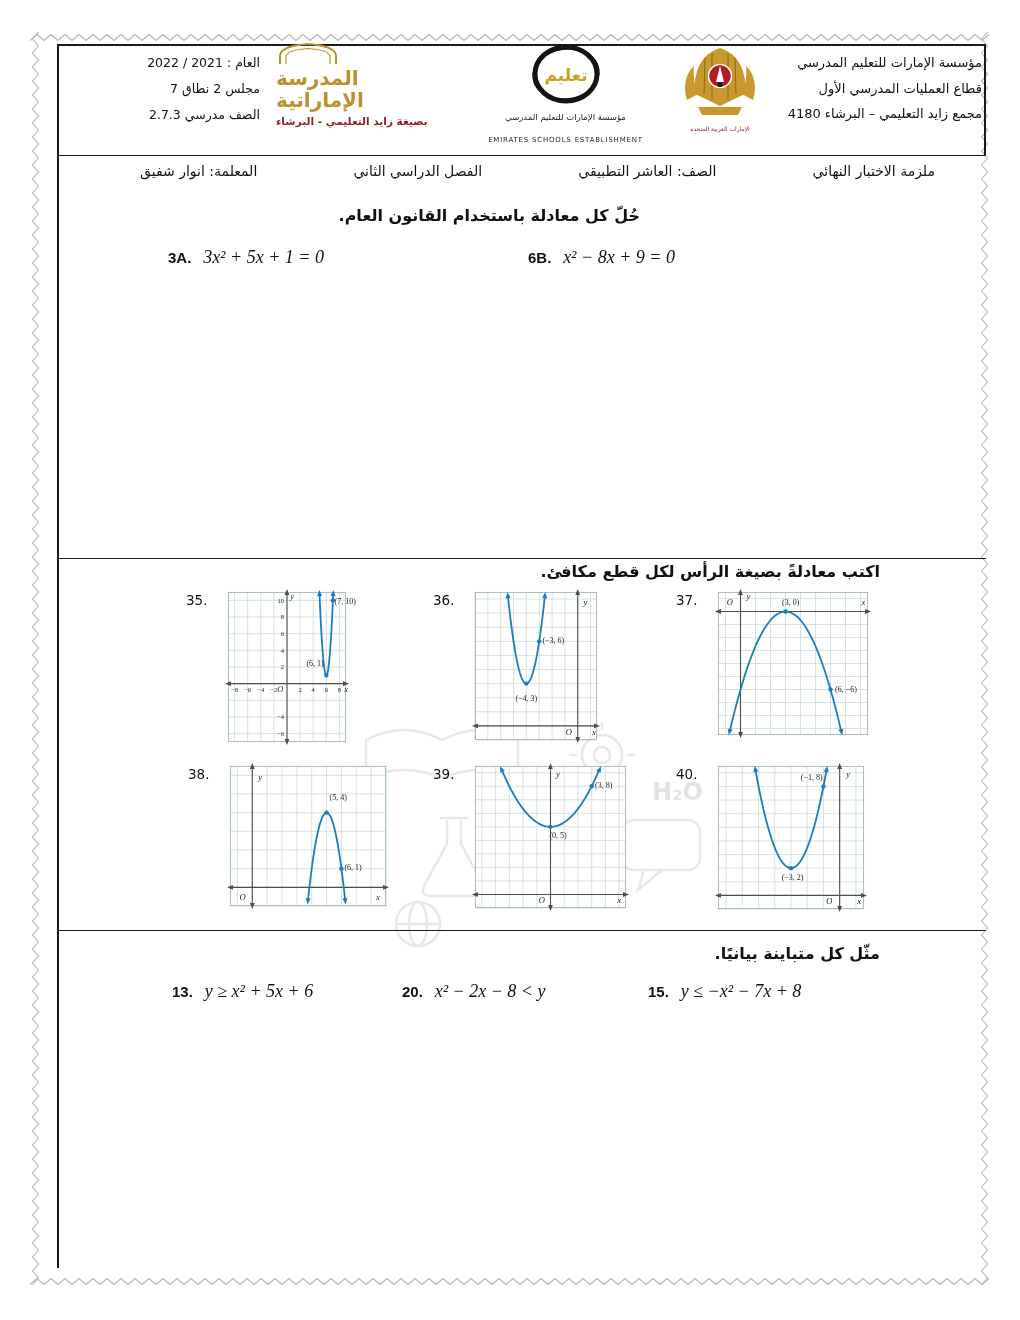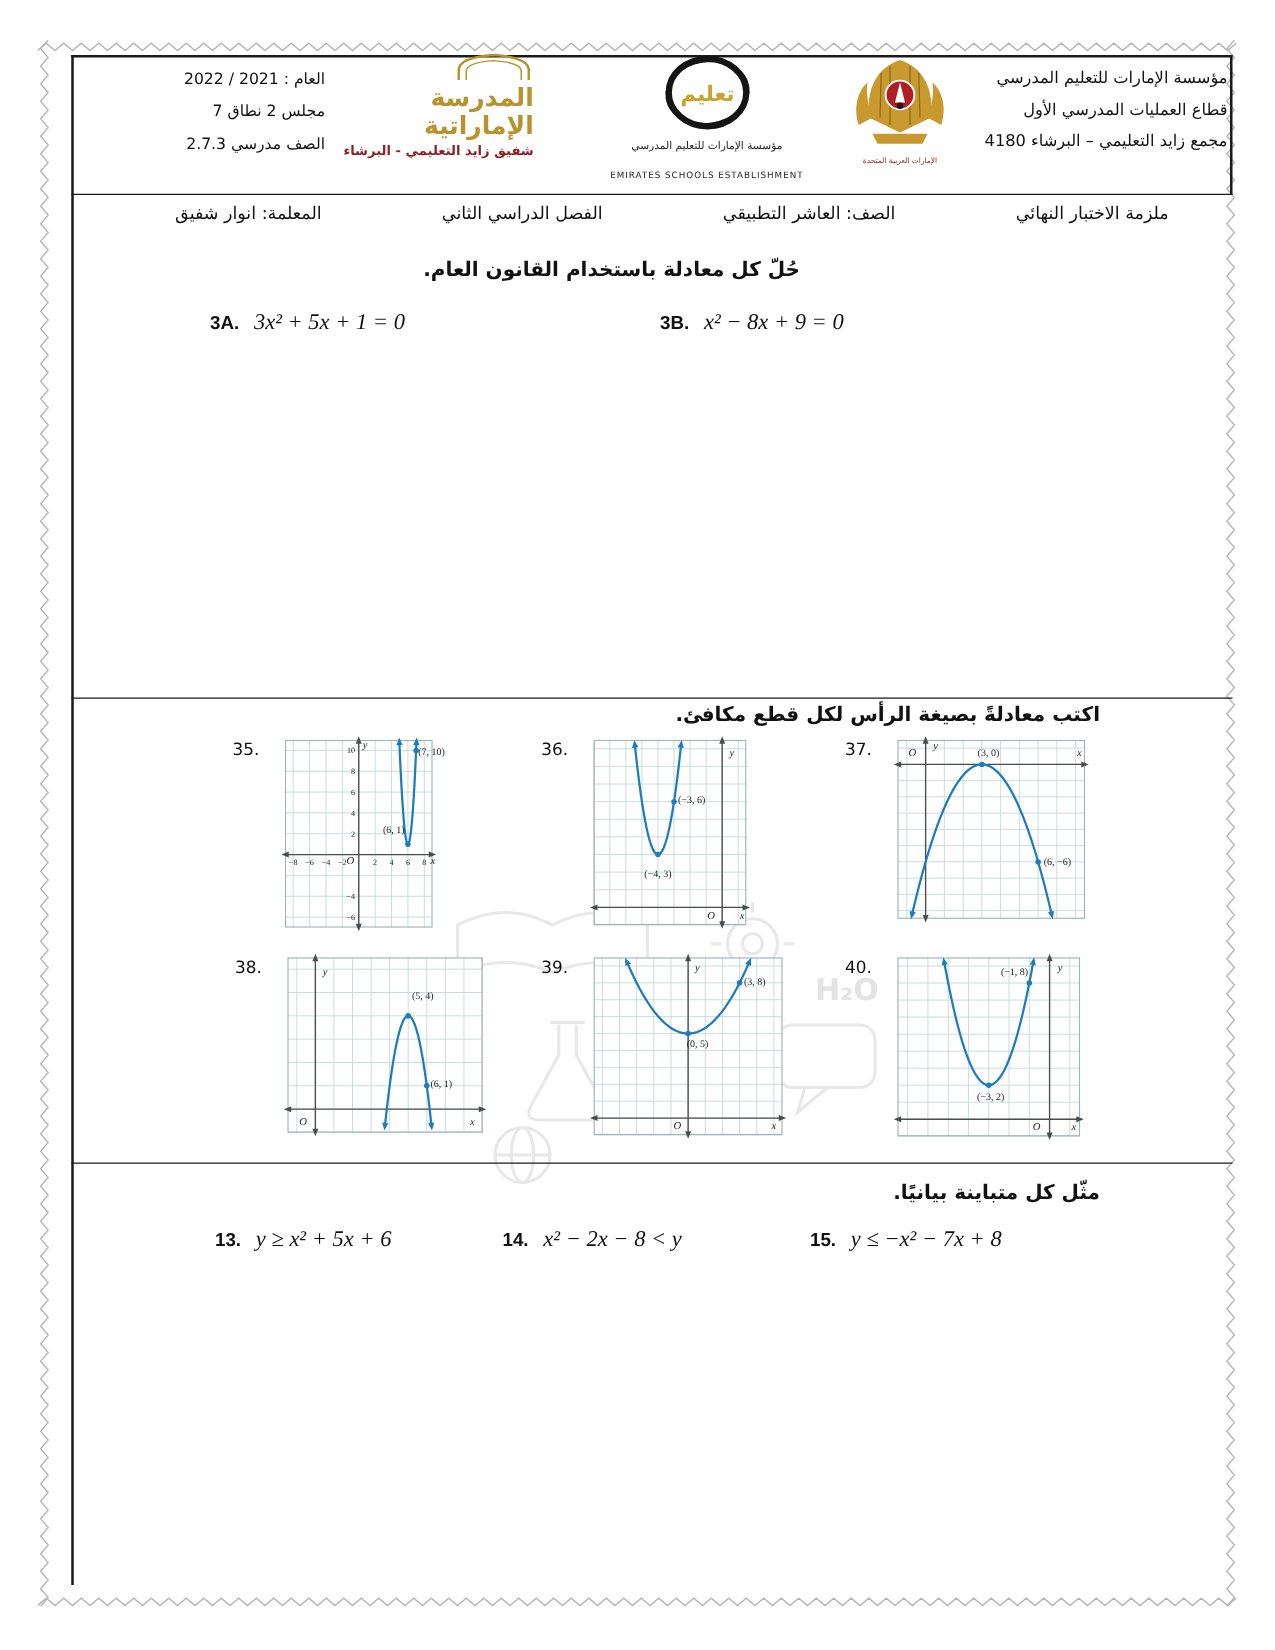--- a/index.html
+++ b/index.html
@@ -3,21 +3,21 @@
 <meta charset="utf-8">
 <style>
   html,body{margin:0;padding:0;background:#ffffff;}
   .page{position:relative;width:1020px;height:1320px;background:#fff;overflow:hidden;
         font-family:"DejaVu Sans",sans-serif;color:#111;}
   .abs{position:absolute;}
   .zz{position:absolute;z-index:1;}
   .fline{position:absolute;background:#1a1a1a;z-index:3;}
   .hdr-left{left:112px;top:50px;width:148px;text-align:right;font-size:12.5px;line-height:26px;z-index:4;}
   .hdr-right{right:38px;top:50px;width:218px;text-align:right;font-size:13px;line-height:25.5px;z-index:4;}
-  .logo-school{left:252px;top:42px;width:175px;text-align:right;z-index:4;}
+  .logo-school{left:276px;top:42px;width:175px;text-align:left;z-index:4;}
   .callig{color:#b8922a;font-weight:bold;font-size:20px;line-height:1.08;}
   .campus{color:#8f1f1f;font-weight:bold;font-size:10.5px;margin-top:4px;}
   .logo-ese{left:468px;top:42px;width:195px;text-align:center;z-index:4;}
   .ese-ar{font-size:8.5px;margin-top:2px;color:#222;}
   .ese-en{font-size:7px;letter-spacing:.8px;color:#222;margin-top:14px;}
   .emblem{left:672px;top:44px;width:96px;text-align:center;z-index:4;}
   .emblem-cap{font-size:6px;color:#8f1f1f;margin-top:1px;}
   .info-row{position:absolute;left:140px;right:85px;top:163px;display:flex;justify-content:space-between;
             font-size:14px;z-index:4;}
   .sec-title{position:absolute;font-weight:bold;font-size:16px;z-index:4;}
@@ -79,21 +79,21 @@
     <div>الصف مدرسي 2.7.3</div>
   </div>
 
   <div class="abs logo-school">
     <svg width="64" height="22">
       <path d="M4,22 L4,14 Q4,4 32,2 Q60,4 60,14 L60,22" fill="none" stroke="#b8922a" stroke-width="2"></path>
       <path d="M10,22 L10,15 Q10,8 32,6.5 Q54,8 54,15 L54,22" fill="none" stroke="#b8922a" stroke-width="1.2"></path>
     </svg>
     <div class="callig">المدرسة</div>
     <div class="callig">الإماراتية</div>
-    <div class="campus">شفيق زايد التعليمي - البرشاء</div>
+    <div class="campus">بصيغة زايد التعليمي - البرشاء</div>
   </div>
 
   <div class="abs logo-ese">
     <svg width="74" height="64">
       <ellipse cx="37" cy="32" rx="31" ry="27" fill="none" stroke="#141414" stroke-width="5"></ellipse>
       <ellipse cx="37" cy="32" rx="33" ry="25" fill="none" stroke="#141414" stroke-width="1.6" transform="rotate(-8 37 32)"></ellipse>
       <text x="37" y="39" text-anchor="middle" font-size="17" font-weight="bold" fill="#c9a227" font-family="DejaVu Sans, sans-serif">تعليم</text>
     </svg>
     <div class="ese-ar">مؤسسة الإمارات للتعليم المدرسي</div>
     <div class="ese-en">EMIRATES SCHOOLS ESTABLISHMENT</div>
@@ -130,21 +130,21 @@
     <span>الفصل الدراسي الثاني</span>
     <span>المعلمة: انوار شفيق</span>
   </div>
 
   <div class="sec-title" dir="rtl" style="top:206px;right:380px">حُلّ كل معادلة باستخدام القانون العام.</div>
   <div class="prob" style="left:168px;top:247px">
     <b>3A.</b>
     <span class="eq">3x² + 5x + 1 = 0</span>
   </div>
   <div class="prob" style="left:528px;top:247px">
-    <b>3B.</b>
+    <b>6B.</b>
     <span class="eq">x² − 8x + 9 = 0</span>
   </div>
 
   <div class="sec-title" dir="rtl" style="top:562px;right:140px">اكتب معادلةً بصيغة الرأس لكل قطع مكافئ.</div>
 
   <div class="graph" style="left:228px;top:592px">
     <span class="gnum">35.</span>
     <div class="gplot">
         <svg width="118" height="150" style="overflow:visible;display:block">
           <line x1="6.56" y1="0" x2="6.56" y2="150" stroke="#c6d6d9" stroke-width="0.7"></line>
@@ -423,21 +423,21 @@
         </svg>
       </div>
   </div>
 
   <div class="sec-title" dir="rtl" style="top:944px;right:140px">مثّل كل متباينة بيانيًا.</div>
   <div class="prob" style="left:172px;top:981px">
     <b>13.</b>
     <span class="eq">y ≥ x² + 5x + 6</span>
   </div>
   <div class="prob" style="left:402px;top:981px">
-    <b>14.</b>
+    <b>20.</b>
     <span class="eq">x² − 2x − 8 &lt; y</span>
   </div>
   <div class="prob" style="left:648px;top:981px">
     <b>15.</b>
     <span class="eq">y ≤ −x² − 7x + 8</span>
   </div>
 
 </div>
 
 </body></html>

